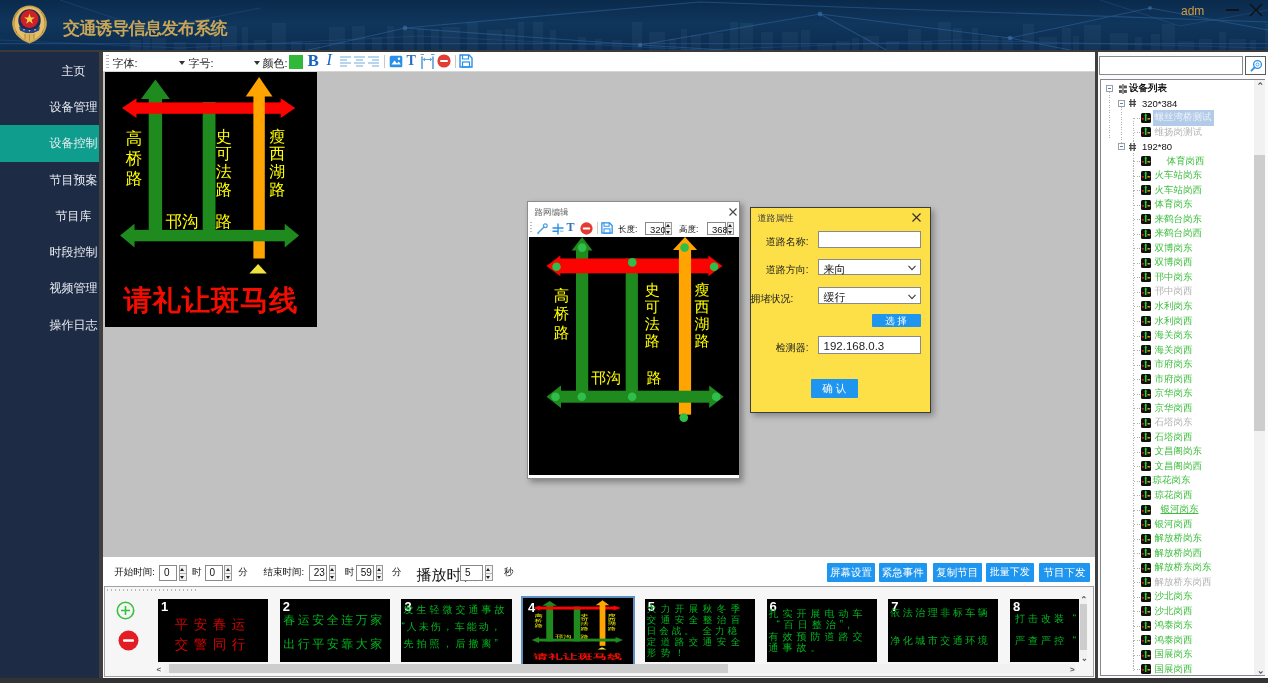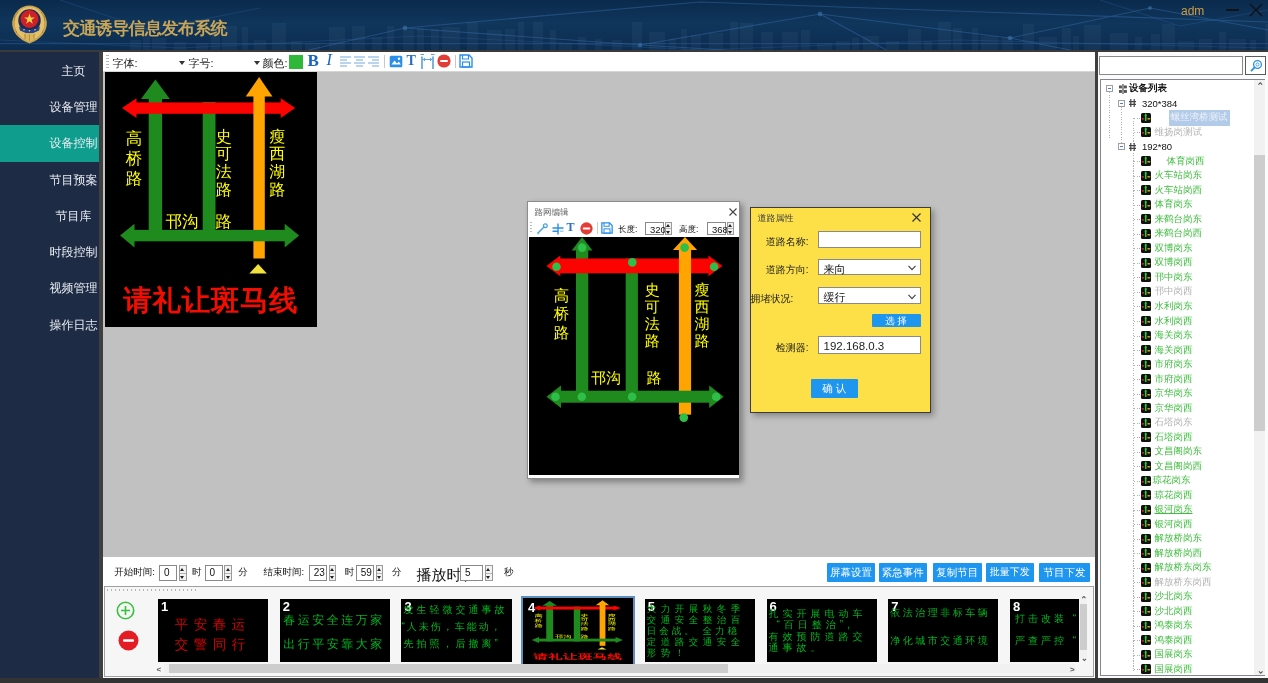--- a/index.html
+++ b/index.html
@@ -574,21 +574,21 @@
         <svg class="devicon" viewBox="0 0 10 10">
           <rect width="10" height="10" rx="1.5" fill="#111"></rect>
           <path d="M4.7,1.5 L4.7,8" stroke="#27d427" stroke-width="1.5"></path>
           <path d="M4.7,0.3 L6,2.4 L3.4,2.4 Z" fill="#27d427"></path>
           <path d="M1.3,5.8 H3" stroke="#e02222" stroke-width="1.3"></path>
           <path d="M0.4,5.8 L1.9,4.9 L1.9,6.7 Z" fill="#e02222"></path>
           <path d="M6.5,5.8 H8.2" stroke="#e8c822" stroke-width="1.3"></path>
           <path d="M9.6,5.8 L8.1,4.9 L8.1,6.7 Z" fill="#e8c822"></path>
         </svg>
       </span>
-      <span style="background:#b2cbe8;color:#eef2fa;padding:1.5px 2px;margin-left:16px;">螺丝湾桥测试</span>
+      <span style="background:#b2cbe8;color:#eef2fa;padding:1.5px 2px;margin-left:0;">螺丝湾桥测试</span>
     </div>
 <div class="trow">
       <i class="hdash" style="left:33px;"></i>
       <span style="margin-left:40px;display:flex;align-items:center;">
         <svg class="devicon" viewBox="0 0 10 10">
           <rect width="10" height="10" rx="1.5" fill="#111"></rect>
           <path d="M4.7,1.5 L4.7,8" stroke="#27d427" stroke-width="1.5"></path>
           <path d="M4.7,0.3 L6,2.4 L3.4,2.4 Z" fill="#27d427"></path>
           <path d="M1.3,5.8 H3" stroke="#e02222" stroke-width="1.3"></path>
           <path d="M0.4,5.8 L1.9,4.9 L1.9,6.7 Z" fill="#e02222"></path>
@@ -971,21 +971,21 @@
         <svg class="devicon" viewBox="0 0 10 10">
           <rect width="10" height="10" rx="1.5" fill="#111"></rect>
           <path d="M4.7,1.5 L4.7,8" stroke="#27d427" stroke-width="1.5"></path>
           <path d="M4.7,0.3 L6,2.4 L3.4,2.4 Z" fill="#27d427"></path>
           <path d="M1.3,5.8 H3" stroke="#e02222" stroke-width="1.3"></path>
           <path d="M0.4,5.8 L1.9,4.9 L1.9,6.7 Z" fill="#e02222"></path>
           <path d="M6.5,5.8 H8.2" stroke="#e8c822" stroke-width="1.3"></path>
           <path d="M9.6,5.8 L8.1,4.9 L8.1,6.7 Z" fill="#e8c822"></path>
         </svg>
       </span>
-      <span class="tgreen" style="margin-left:2px;text-decoration:underline;">银河岗东</span>
+      <span class="tgreen" style="margin-left:8px;text-decoration:underline;">银河岗东</span>
     </div>
 <div class="trow">
       <i class="hdash" style="left:33px;"></i>
       <span style="margin-left:40px;display:flex;align-items:center;">
         <svg class="devicon" viewBox="0 0 10 10">
           <rect width="10" height="10" rx="1.5" fill="#111"></rect>
           <path d="M4.7,1.5 L4.7,8" stroke="#27d427" stroke-width="1.5"></path>
           <path d="M4.7,0.3 L6,2.4 L3.4,2.4 Z" fill="#27d427"></path>
           <path d="M1.3,5.8 H3" stroke="#e02222" stroke-width="1.3"></path>
           <path d="M0.4,5.8 L1.9,4.9 L1.9,6.7 Z" fill="#e02222"></path>

